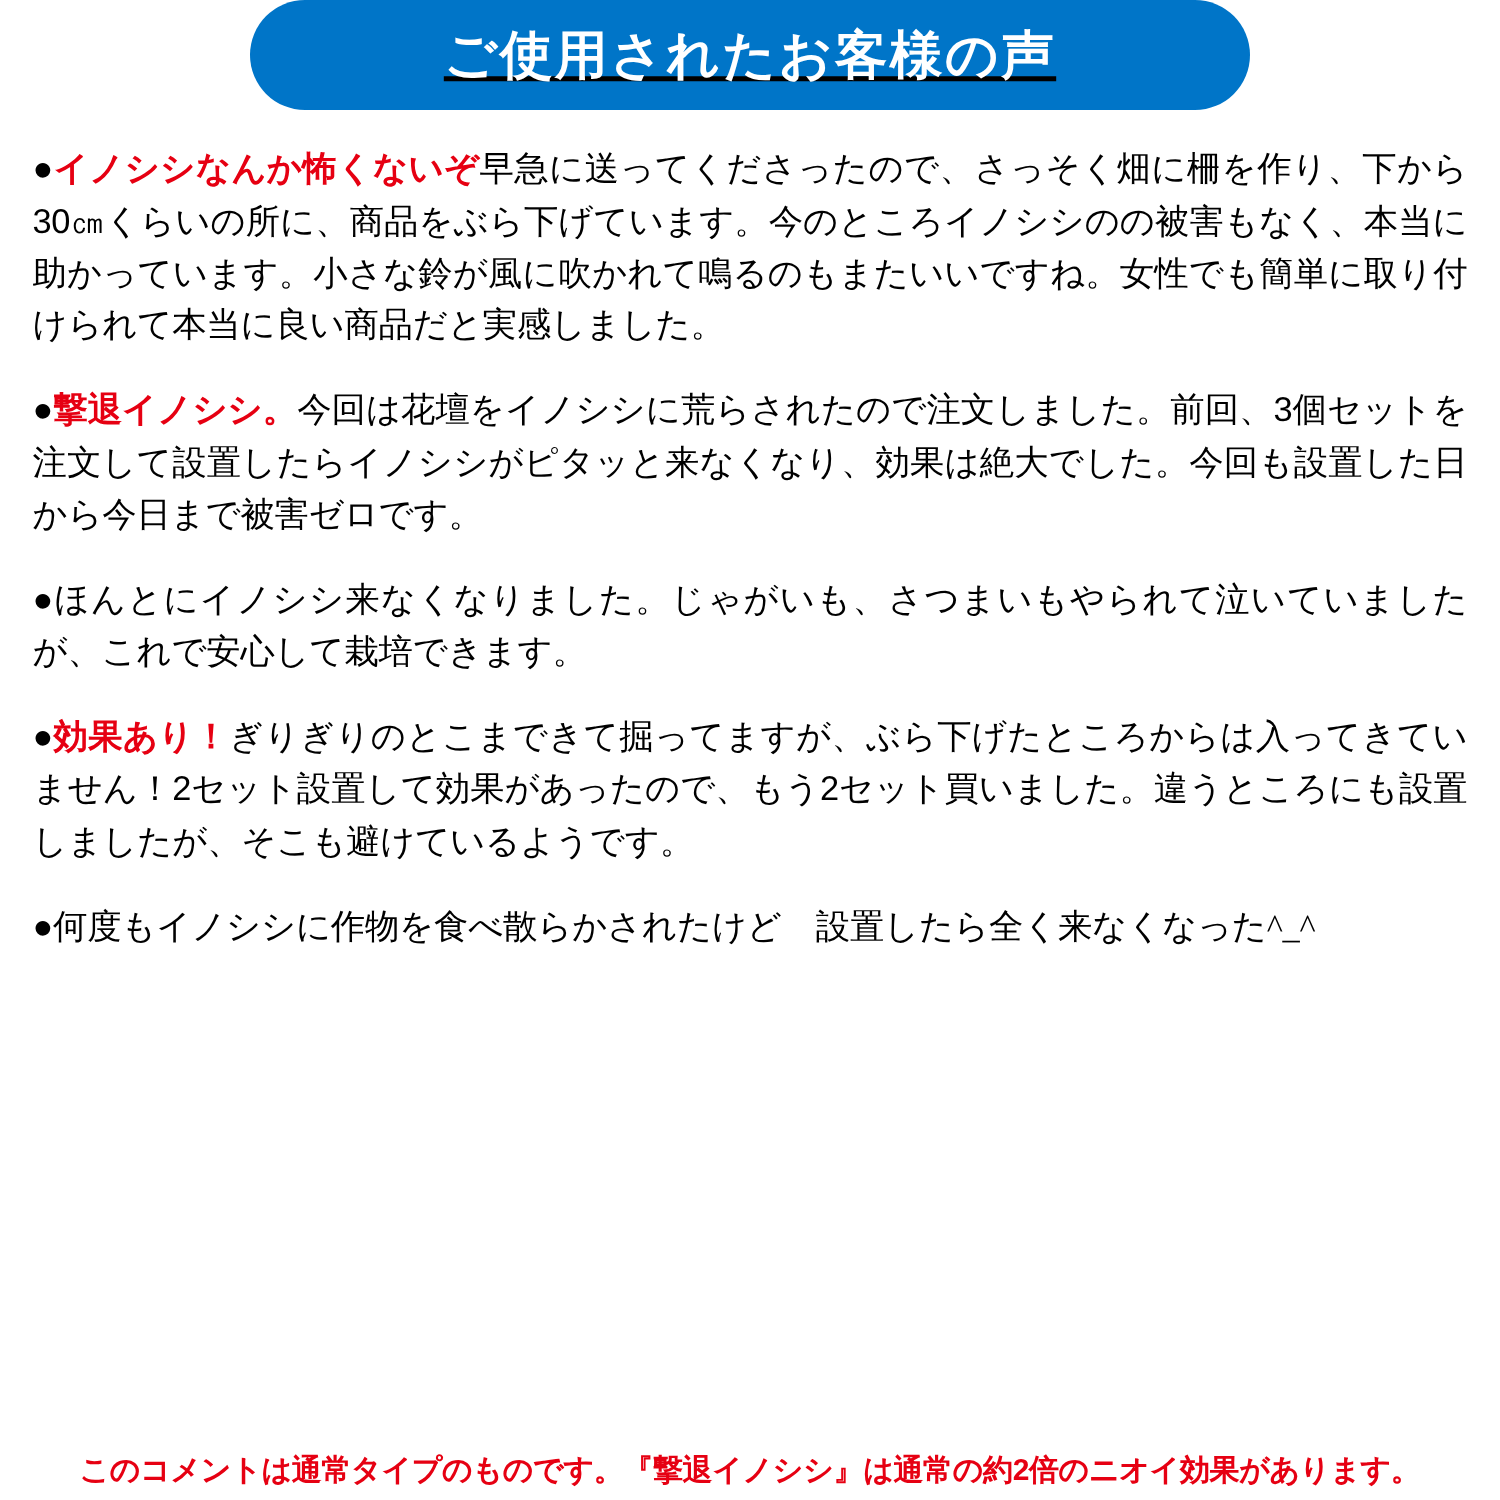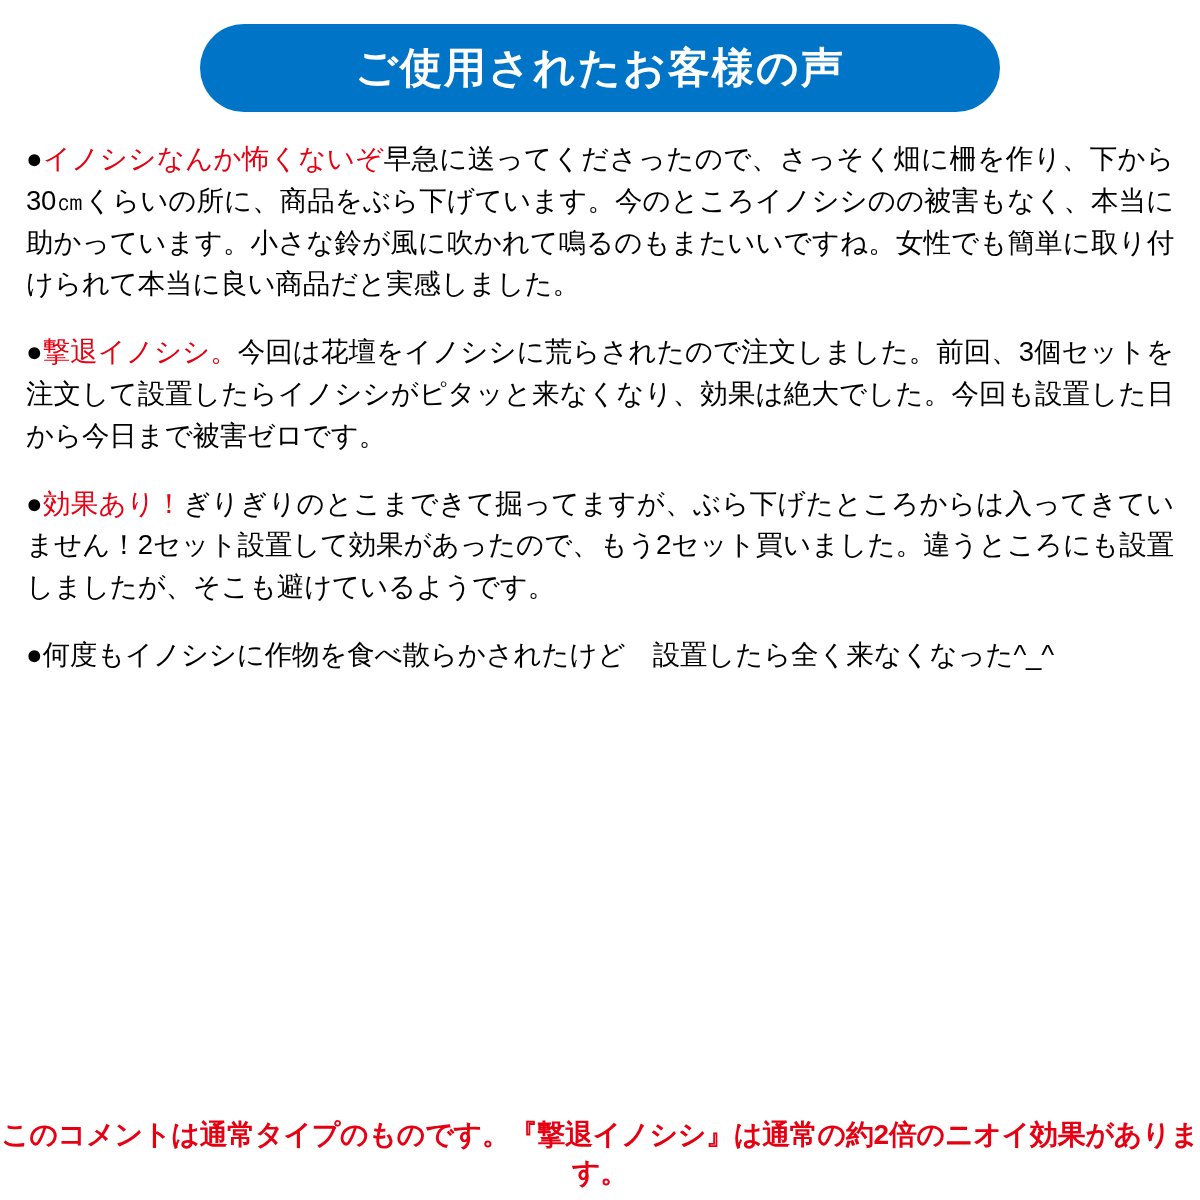--- a/index.html
+++ b/index.html
@@ -14,23 +14,24 @@
     color: #000000;
     overflow: hidden;
   }
   .page {
     position: relative;
     width: 1200px;
     height: 1200px;
     box-sizing: border-box;
   }
   .header-wrap {
-    padding-top: 24px;
+    padding-top: 0;
     display: flex;
     justify-content: center;
+    text-decoration: underline;
   }
   .header-pill {
     background: #0075c8;
     color: #ffffff;
     border-radius: 44px;
     width: 800px;
     height: 88px;
     display: flex;
     align-items: center;
     justify-content: center;
@@ -44,38 +45,39 @@
   .review {
     margin: 0 0 26px 0;
     font-size: 27.5px;
     line-height: 1.52;
     letter-spacing: -0.2px;
     text-align: justify;
     text-justify: inter-character;
   }
   .review:last-child {
     margin-bottom: 0;
+    font-family: Liberation Serif, serif;
   }
   .bullet {
     color: #000000;
     font-weight: bold;
   }
   .hl {
     color: #e60012;
-    font-weight: normal;
+    font-weight: bold;
   }
   .footnote {
     position: absolute;
     left: 0;
     right: 0;
     bottom: 8px;
     text-align: center;
     color: #e60012;
     font-weight: bold;
-    font-size: 28px;
+    font-size: 24px;
     letter-spacing: -0.3px;
   }
 </style>
 </head>
 <body>
 
 <div class="page">
 
   <div class="header-wrap">
     <div class="header-pill">ご使用されたお客様の声</div>
@@ -86,20 +88,23 @@
     <p class="review">
       <span class="bullet">●</span><span class="hl">イノシシなんか怖くないぞ</span><span>早急に送ってくださったので、さっそく畑に柵を作り、下から30㎝くらいの所に、商品をぶら下げています。今のところイノシシのの被害もなく、本当に助かっています。小さな鈴が風に吹かれて鳴るのもまたいいですね。女性でも簡単に取り付けられて本当に良い商品だと実感しました。</span>
     </p>
 
 
     <p class="review">
       <span class="bullet">●</span><span class="hl">撃退イノシシ。</span><span>今回は花壇をイノシシに荒らされたので注文しました。前回、3個セットを注文して設置したらイノシシがピタッと来なくなり、効果は絶大でした。今回も設置した日から今日まで被害ゼロです。</span>
     </p>
 
 
+    <p class="review">
+      <span class="bullet">●</span><span class="hl"></span><span>ほんとにイノシシ来なくなりました。じゃがいも、さつまいもやられて泣いていましたが、これで安心して栽培できます。</span>
+    </p>
 
     <p class="review">
       <span class="bullet">●</span><span class="hl">効果あり！</span><span>ぎりぎりのとこまできて掘ってますが、ぶら下げたところからは入ってきていません！2セット設置して効果があったので、もう2セット買いました。違うところにも設置しましたが、そこも避けているようです。</span>
     </p>
 
     <p class="review">
       <span class="bullet">●</span><span class="hl"></span><span>何度もイノシシに作物を食べ散らかされたけど　設置したら全く来なくなった^_^</span>
     </p>
 
   </div>

